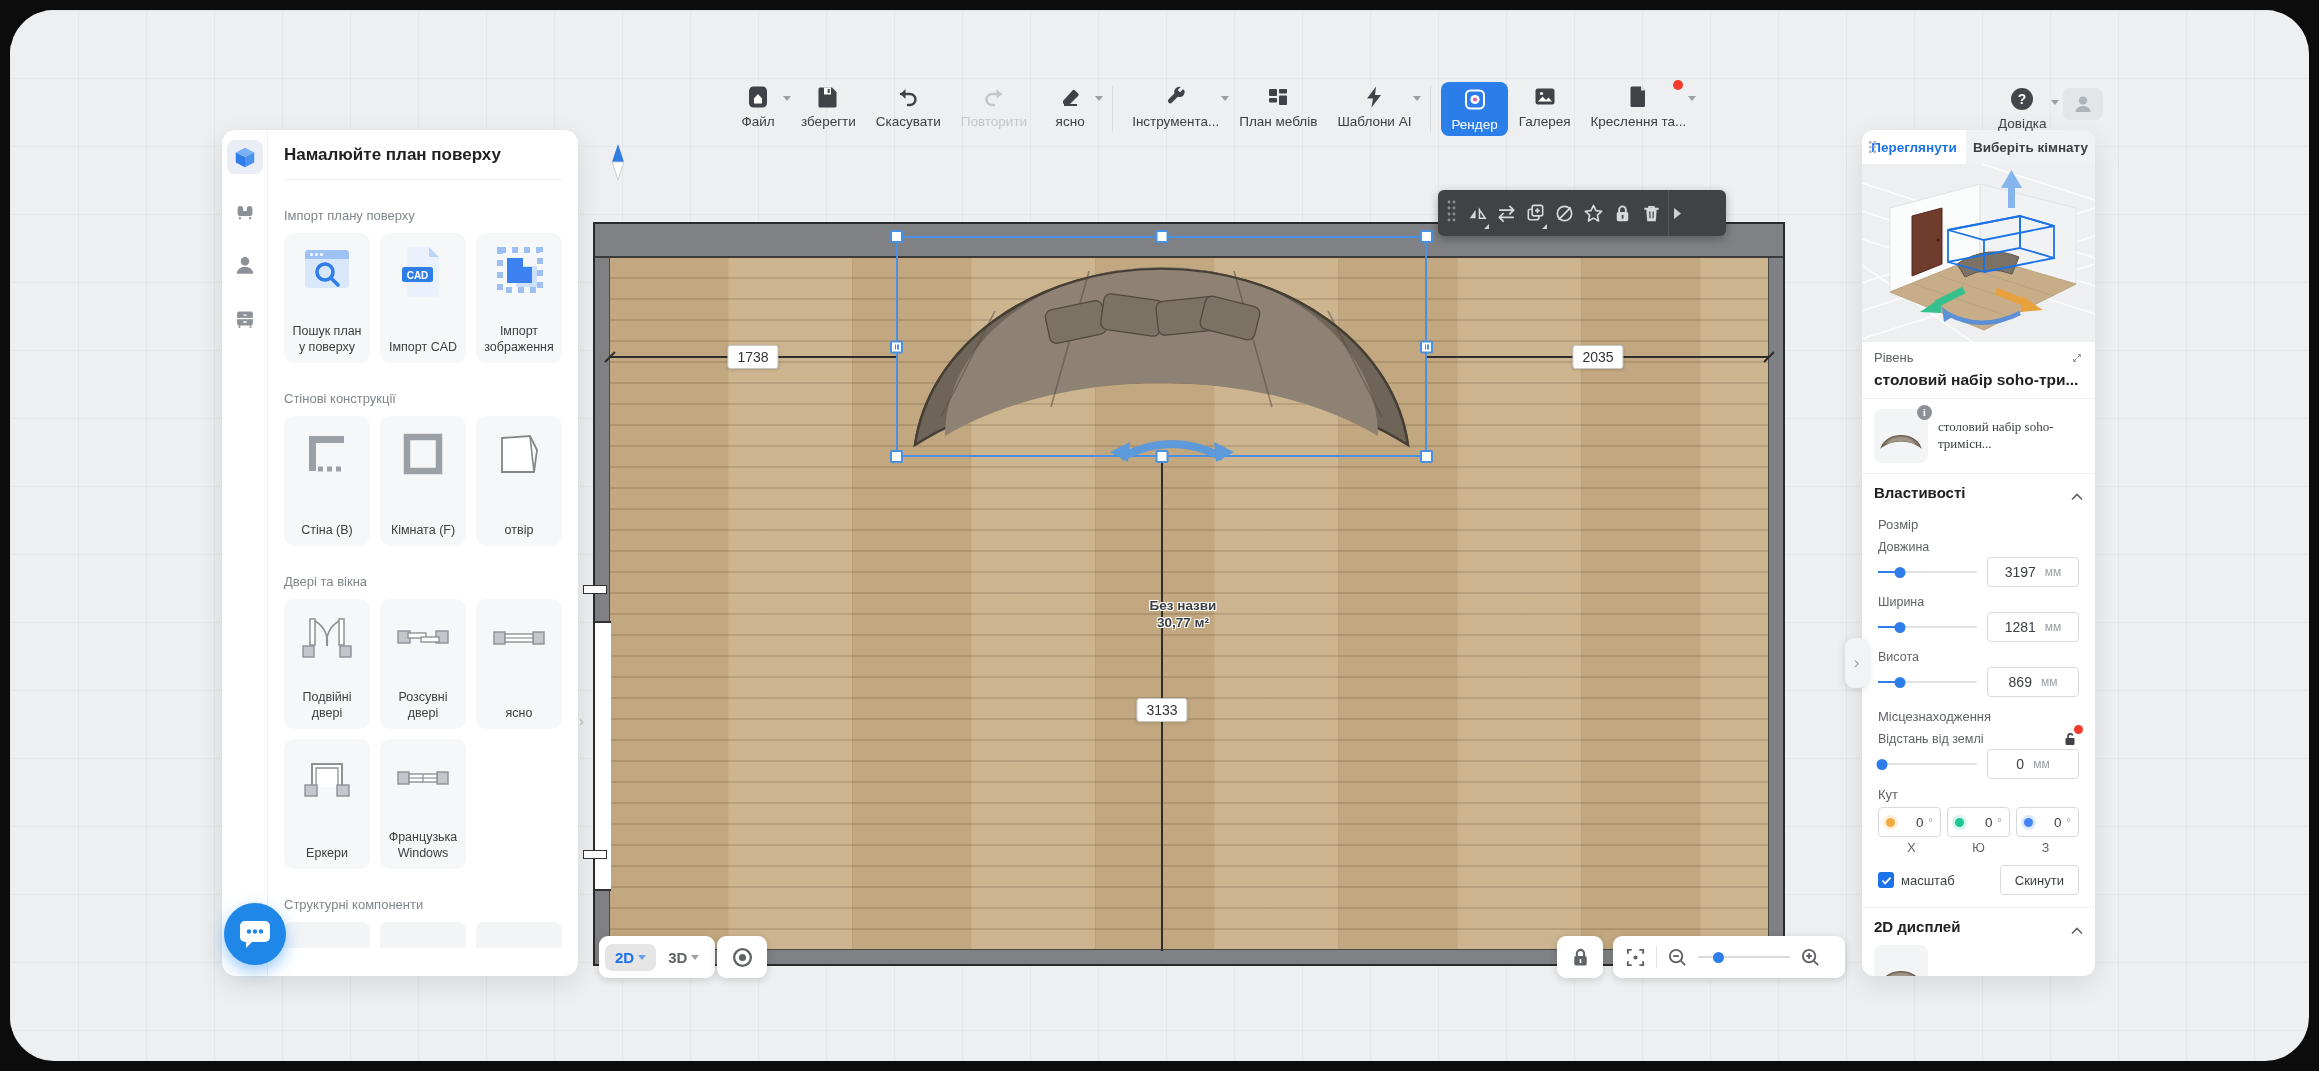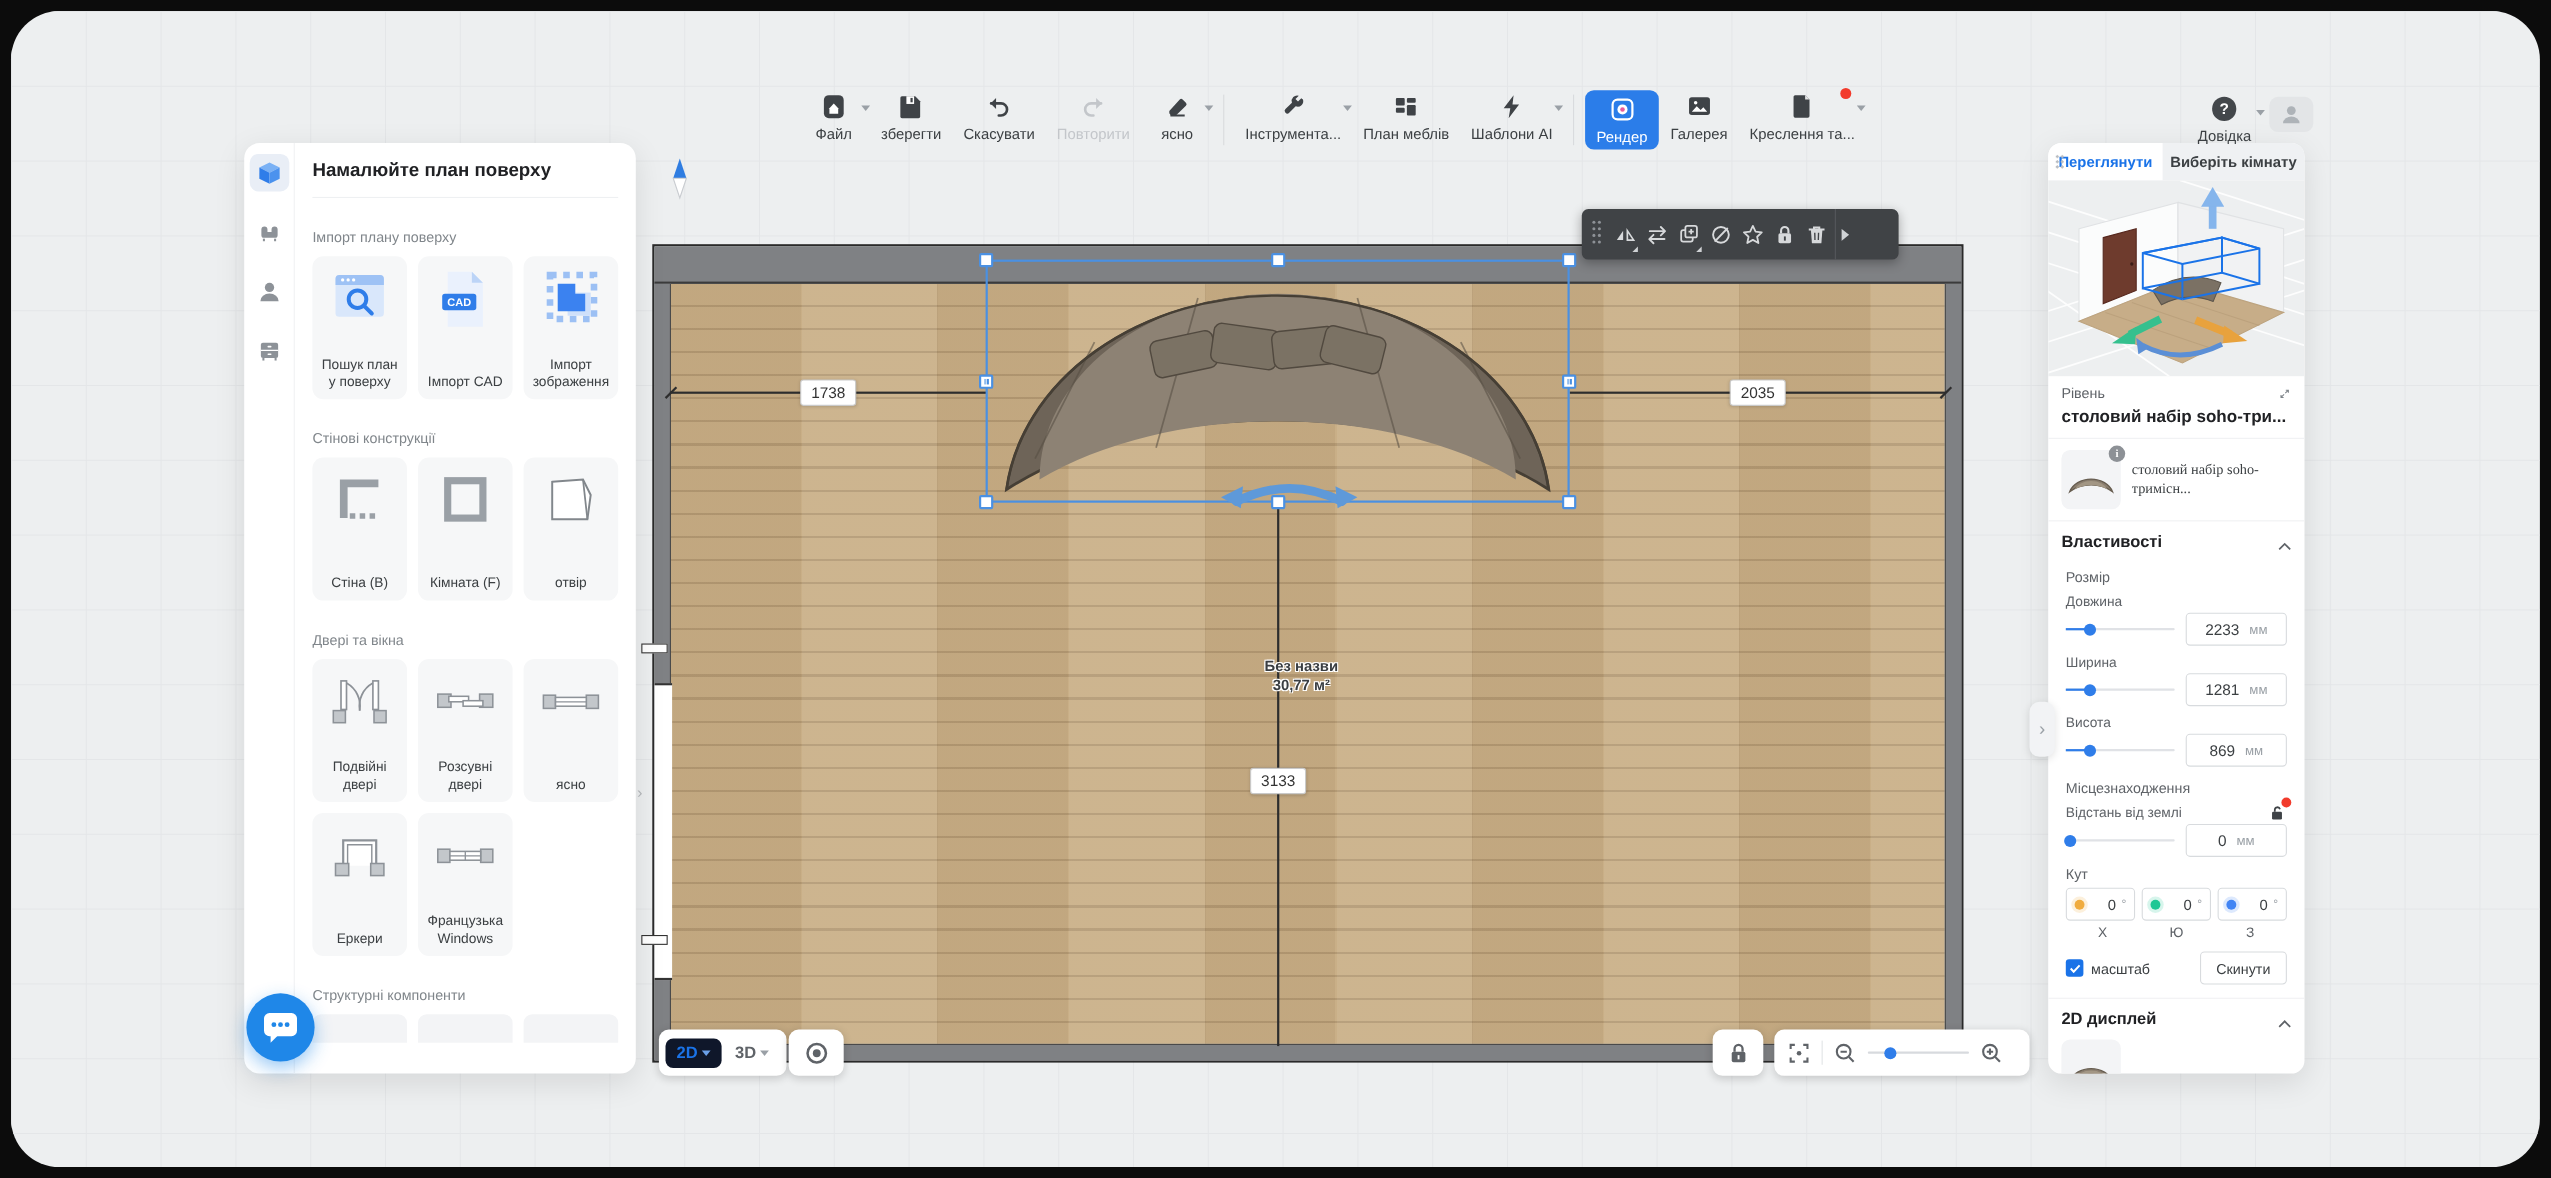--- a/index.html
+++ b/index.html
@@ -81,21 +81,21 @@
 
   .obj-toolbar { position:absolute; left:1428px; top:180px; width:288px; height:46px; background:#404346; border-radius:6px; display:flex; align-items:center; box-shadow:0 3px 10px rgba(0,0,0,.3); z-index:25; }
   .ot-handle { padding:0 7px 0 9px; }
   .ot-btn { position:relative; width:29px; height:46px; display:flex; align-items:center; justify-content:center; cursor:pointer; }
   .ot-btn svg { width:21px; height:21px; }
   .submark { position:absolute; right:3px; bottom:7px; width:0; height:0; border-left:5px solid transparent; border-bottom:5px solid #cfd2d5; }
   .ot-expand { margin-left:2px; width:17px; height:46px; border-left:1px solid #55585b; display:flex; align-items:center; justify-content:center; cursor:pointer; }
 
   .ctl { position:absolute; background:#fff; border-radius:9px; box-shadow:0 2px 8px rgba(0,0,0,.16); display:flex; align-items:center; z-index:25; }
   .view-pill { left:589px; top:926px; height:42px; padding:0 6px; gap:2px; }
-  .mode2d { display:flex; align-items:center; gap:4px; background:#0f172a; border-radius:7px; padding:5px 10px; cursor:pointer; }
+  .mode2d { display:flex; align-items:center; gap:4px; background:#e5e5e5; border-radius:7px; padding:5px 10px; cursor:pointer; }
   .mode2d span { color:#1a73e8; font-weight:bold; font-size:15px; }
   .mode3d { display:flex; align-items:center; gap:4px; padding:5px 10px; cursor:pointer; }
   .mode3d span { color:#5f6368; font-weight:bold; font-size:15px; }
   .caret-sm { width:0;height:0;border-left:4px solid transparent;border-right:4px solid transparent;border-top:5px solid #9aa0a6; }
   .mode2d .caret-sm { border-top-color:#6ba0e8; }
   .eye-btn { left:707px; top:926px; width:50px; height:42px; justify-content:center; cursor:pointer; }
   .lock-btn { left:1547px; top:926px; width:46px; height:42px; justify-content:center; cursor:pointer; }
   .zoom-pill { left:1603px; top:926px; width:232px; height:42px; padding:0 12px; gap:10px; }
   .zp-div { width:1px; height:22px; background:#e2e4e6; }
   .zslider { position:relative; width:92px; height:20px; }
@@ -696,21 +696,21 @@
       <div class="fld-label">
           <span>Довжина</span>
         </div>
       <div class="fld-row">
         <div class="slider">
           <div class="track"></div>
             <div class="fill" style="width:22%;"></div>
             <div class="thumbd" style="left:22%;"></div>
         </div>
         <div class="num-input">
-          <span class="val">2233</span>
+          <span class="val">3197</span>
           <span class="unit">мм</span>
         </div>
       </div>
 
       <div class="fld-label">
           <span>Ширина</span>
         </div>
       <div class="fld-row">
         <div class="slider">
           <div class="track"></div>

